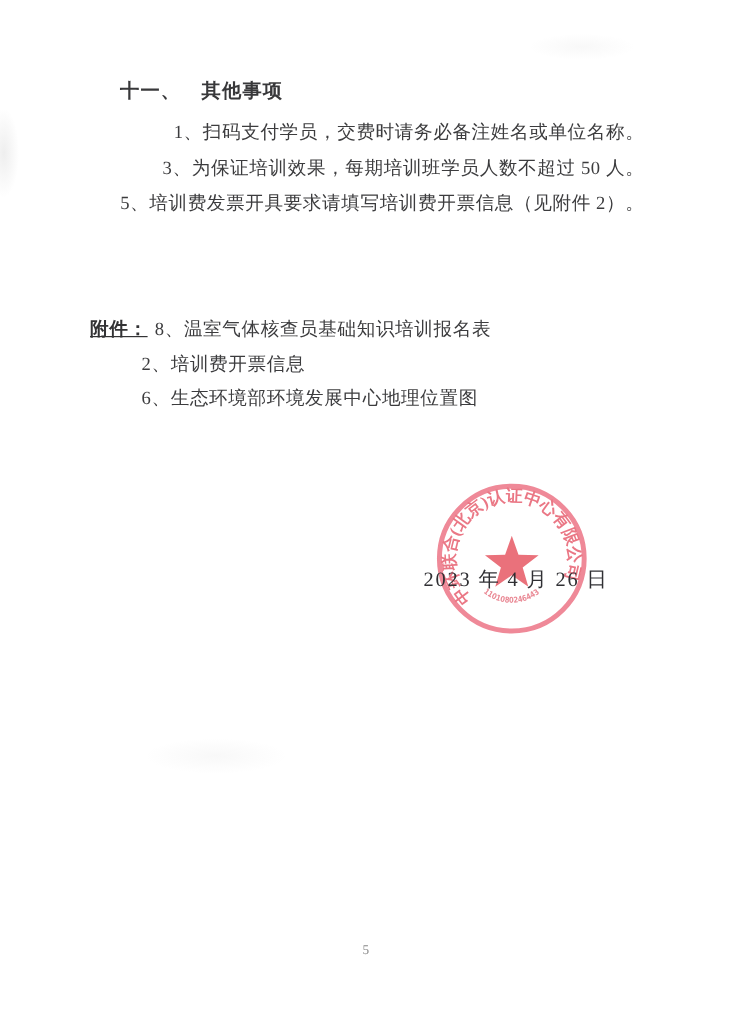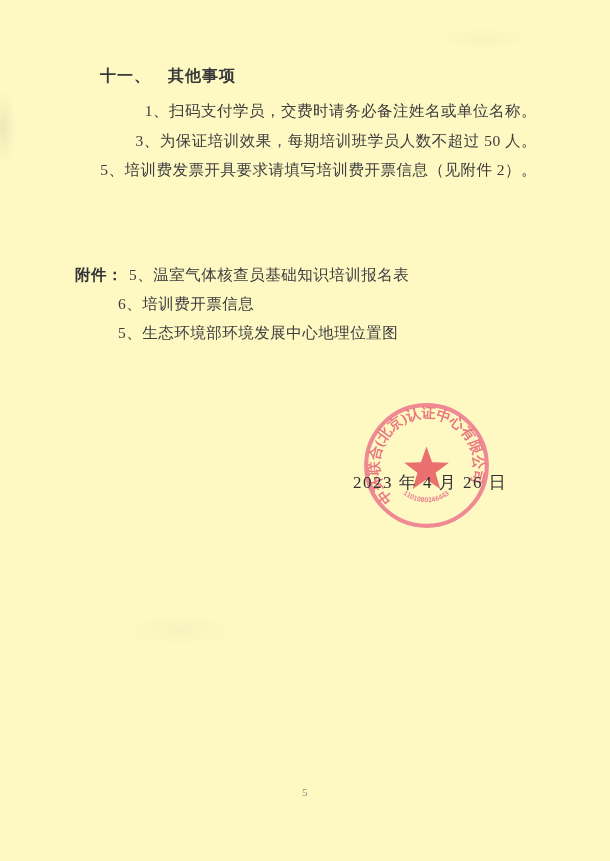--- a/index.html
+++ b/index.html
@@ -1,20 +1,20 @@
 <!DOCTYPE html>
 <html><head>
 <meta charset="utf-8">
 <style>
   html,body{margin:0;padding:0;background:#e9e9e9;}
   .page{
     position:relative;
     width:610px;height:861px;
     margin:0 auto;
-    background:#fef9c3;
+    background:#ffffff;
     overflow:hidden;
     font-family:"Liberation Serif","DejaVu Serif",serif;
     color:#3c3c3e;
   }
   
   .smudge{position:absolute;pointer-events:none;}
   .smudge-left{
     left:0;top:90px;width:16px;height:75px;
     background:radial-gradient(ellipse at 20% 50%, rgba(90,90,90,0.10), rgba(0,0,0,0) 70%);
   }
@@ -41,21 +41,21 @@
     margin:0;line-height:29.5px;
     font-size:15.5px;letter-spacing:0.5px;
     white-space:nowrap;
     text-align:right;
   }
   .attachments{
     position:absolute;left:75px;top:260px;width:420px;
     font-size:15.5px;letter-spacing:0.5px;
   }
   .attachments p{margin:0;line-height:29px;white-space:nowrap;}
-  .att-label{font-weight:bold;color:#333335;margin-right:6px;}
+  .att-label{font-weight:bold;color:#333335;margin-right:6px;text-decoration:underline;}
   .att-indent{padding-left:43px;}
 
   .seal{
     position:absolute;left:363px;top:402px;width:127px;height:127px;
     opacity:0.92;
   }
   .seal svg{display:block;width:127px;height:127px;}
   .seal-ring{fill:none;stroke:#ee8090;stroke-width:6.5;}
   .seal-text{
     fill:#e96c7b;
@@ -94,24 +94,24 @@
   <h2 class="section-title">十一、　其他事项</h2>
 
   <div class="items">
     <p>1、扫码支付学员，交费时请务必备注姓名或单位名称。</p>
     <p>3、为保证培训效果，每期培训班学员人数不超过 50 人。</p>
     <p>5、培训费发票开具要求请填写培训费开票信息（见附件 2）。</p>
   </div>
 
   <div class="attachments">
     <p>
-      <span class="att-label">附件：</span><span>5、温室气体核查员基础知识培训报名表</span>
+      <span class="att-label">附件：</span><span>8、温室气体核查员基础知识培训报名表</span>
     </p>
-    <p class="att-indent">6、培训费开票信息</p>
-    <p class="att-indent">5、生态环境部环境发展中心地理位置图</p>
+    <p class="att-indent">2、培训费开票信息</p>
+    <p class="att-indent">6、生态环境部环境发展中心地理位置图</p>
   </div>
 
   <div class="seal">
     <svg viewBox="0 0 200 200" xmlns="http://www.w3.org/2000/svg">
       <defs>
         <path id="sealArc" d="M 47,153 A 75,75 0 1 1 153,153" fill="none"></path>
         <path id="numArc" d="M 62.7,144.4 A 58,58 0 0 0 137.3,144.4" fill="none"></path>
       </defs>
       <circle class="seal-ring" cx="100" cy="100" r="95"></circle>
       <text class="seal-text">

